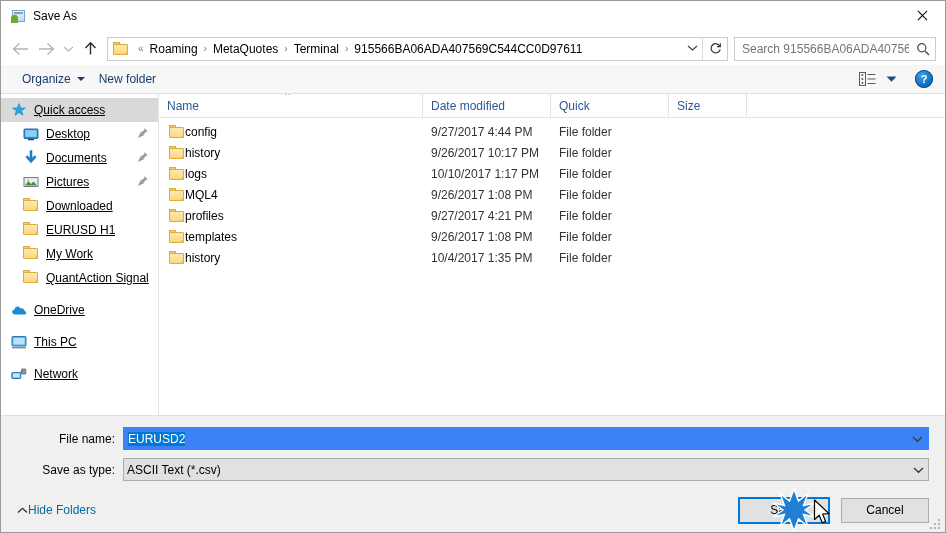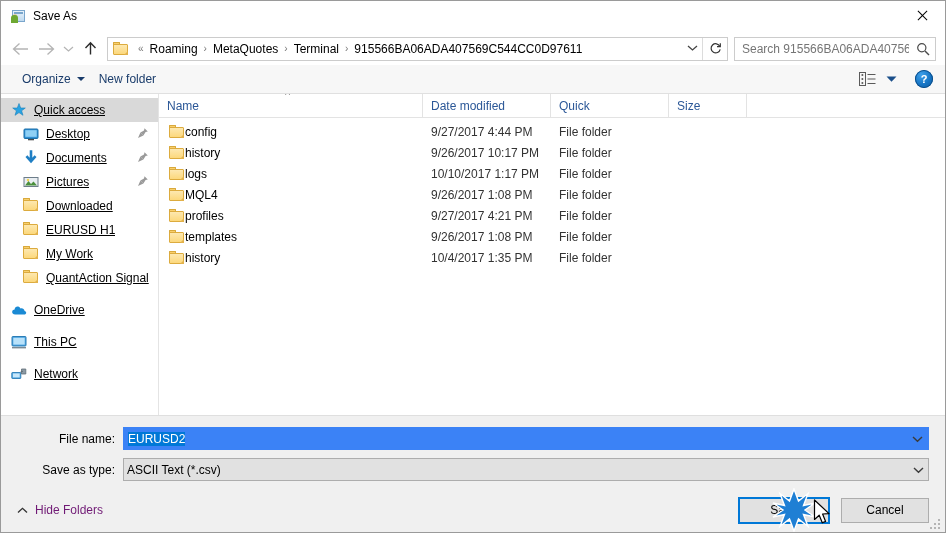--- a/index.html
+++ b/index.html
@@ -493,23 +493,22 @@
     background: #f0f0f0;
     display: flex;
     align-items: center;
     padding: 0 16px 0 12px;
     box-sizing: border-box;
     position: relative;
   }
   .hide-folders {
     display: flex;
     align-items: center;
-    gap: 7px;
-    font-size: 12px;
-    color: #701a75;
+    font-size: 12px;
+    color: #0369a1;
     cursor: default;
     padding: 3px 4px;
     text-align: center;
   }
   .hf-caret {
     color: #333;
     font-size: 11px;
     line-height: 10px;
   }
   .footer-spacer { flex: 1 1 auto; }

